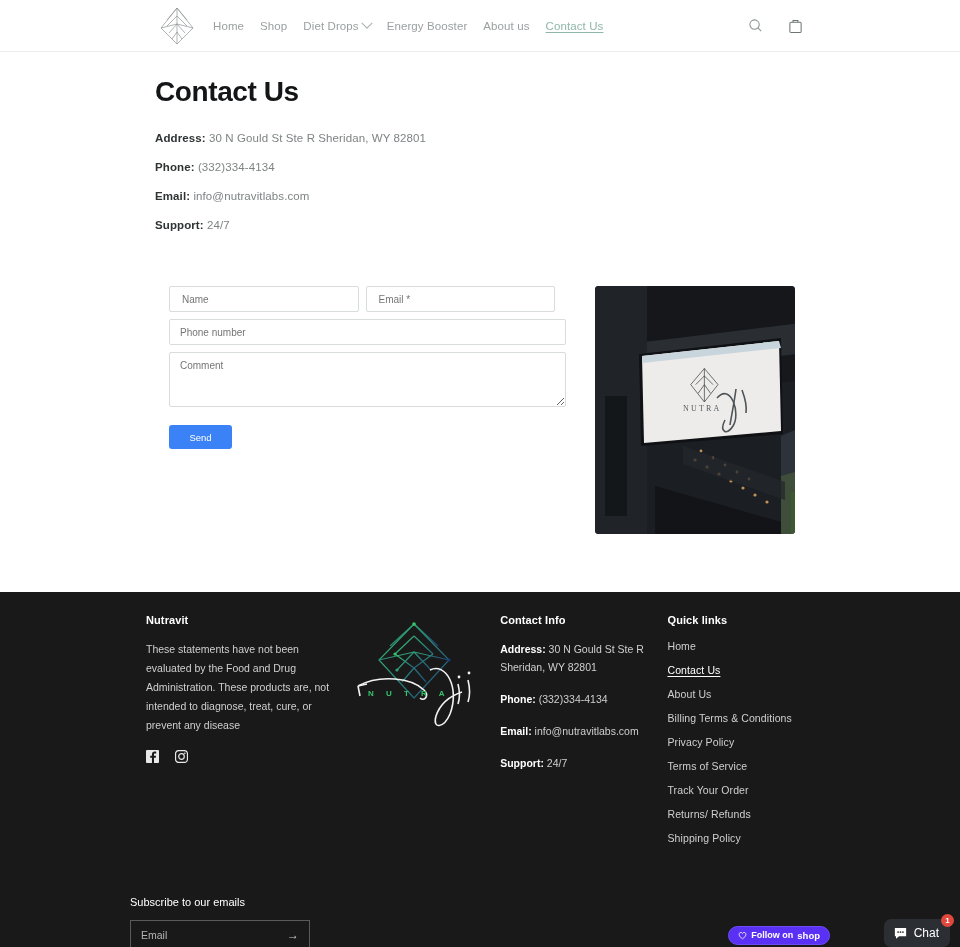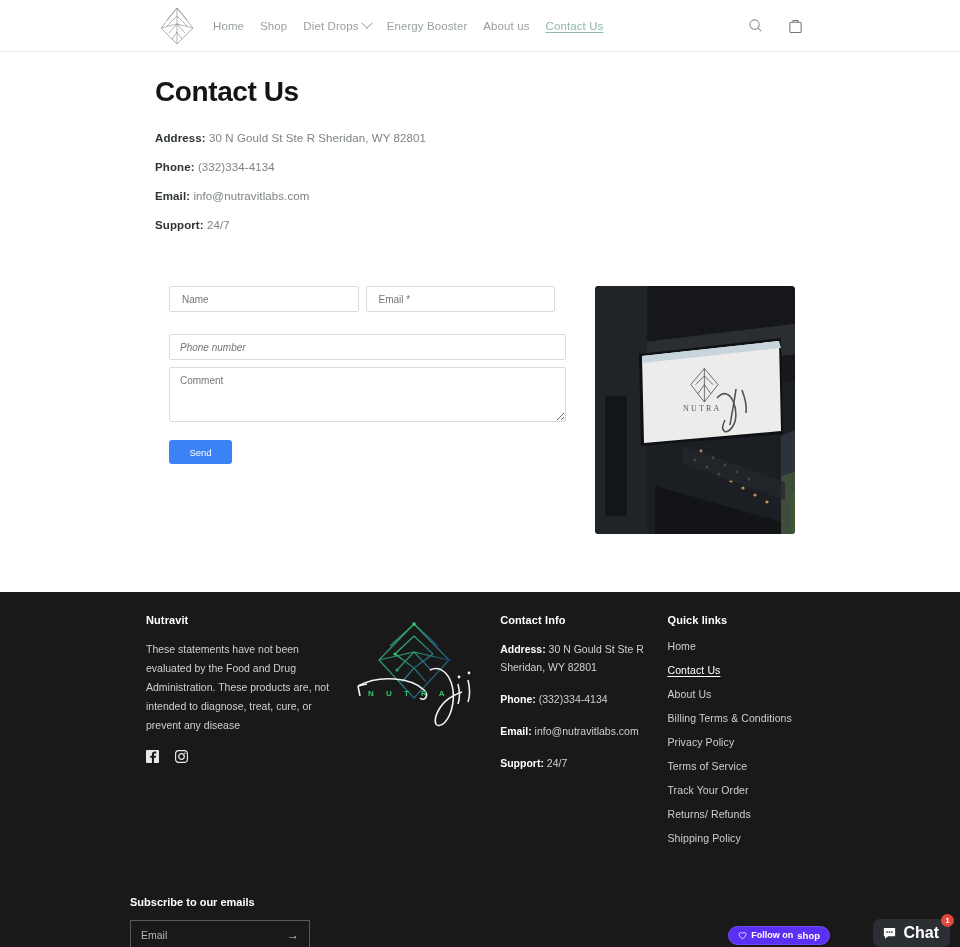--- a/index.html
+++ b/index.html
@@ -68,21 +68,21 @@
     font-size: 10px;
     color: #9aa0a0;
     padding: 0 10px;
     display: flex;
     align-items: center;
     background: #fff;
     font-family: "Liberation Sans", sans-serif;
     width: 100%;
   }
   .field.half { width: 195px; padding-left: 12px; }
-  .field.full { width: 397px; margin-top: 22px; font-style: italic; }
+  .field.full { width: 397px; margin-top: 7px; }
   .field.area {
     width: 397px;
     height: 55px;
     align-items: flex-start;
     padding-top: 7px;
     margin-top: 7px;
   }
   .send-btn {
     margin-top: 18px;
     width: 63px; height: 24px;
@@ -134,21 +134,21 @@
   .f-link {
     display: block;
     font-size: 10.5px;
     color: #cfcfcf;
     margin-bottom: 12px;
     letter-spacing: .1px;
   }
   .f-link.active { text-decoration: underline; text-underline-offset: 2px; color:#ffffff; }
 
   .subscribe { margin-top: 40px; }
-  .sub-head { font-size: 11px; font-weight: 700; color: #ffffff; margin-bottom: 12px; }
+  .sub-head { font-size: 11px; font-weight: 400; color: #ffffff; margin-bottom: 12px; }
   .sub-row { display: flex; align-items: center; justify-content: space-between; }
   .sub-input {
     width: 180px; height: 30px;
     border: 1px solid #5a5a5a;
     background: transparent;
     display: flex; align-items: center;
     padding: 0 10px;
     font-size: 10.5px;
     color: #b5b5b5;
     justify-content: space-between;
@@ -167,21 +167,21 @@
 
   .chat {
     position: absolute;
     right: 10px; bottom: 8px;
     background: #2b2e33;
     border-radius: 7px;
     height: 28px;
     padding: 0 11px 0 9px;
     display: flex; align-items: center; gap: 6px;
   }
-  .chat-label { color: #fff; font-size: 16px; font-weight: 700; }
+  .chat-label { color: #fff; font-size: 12px; font-weight: 400; }
   .chat-badge {
     position: absolute; top: -5px; right: -4px;
     width: 13px; height: 13px; border-radius: 50%;
     background: #e0483d; color: #fff;
     font-size: 8px; display: flex; align-items: center; justify-content: center;
     font-weight: 700;
   }
 </style>
 </head>
 <body>

